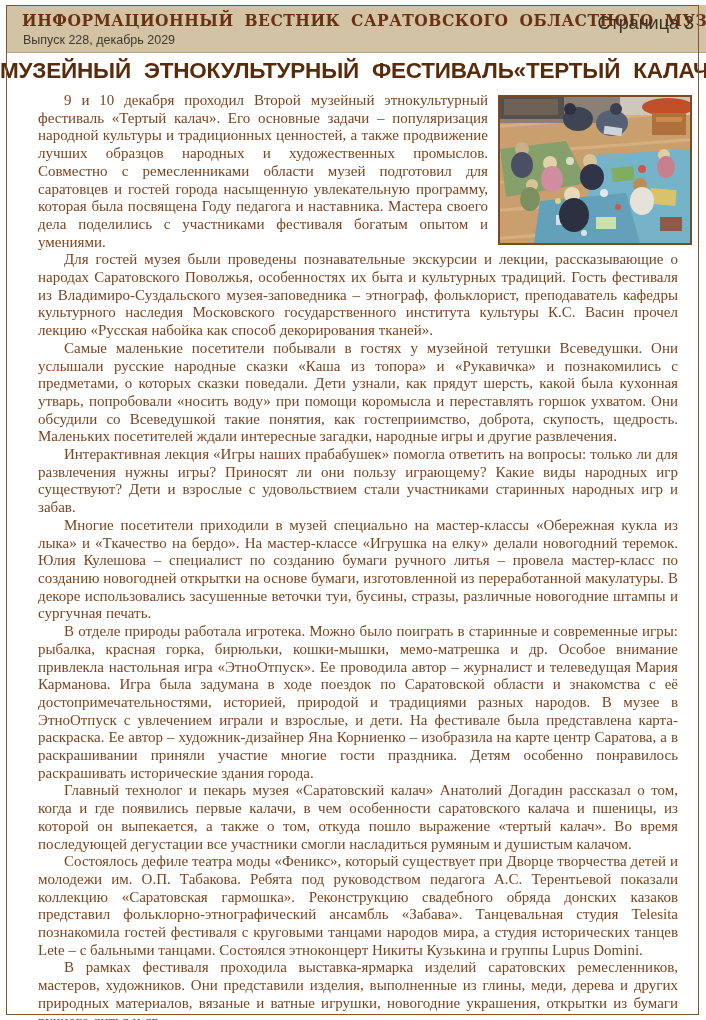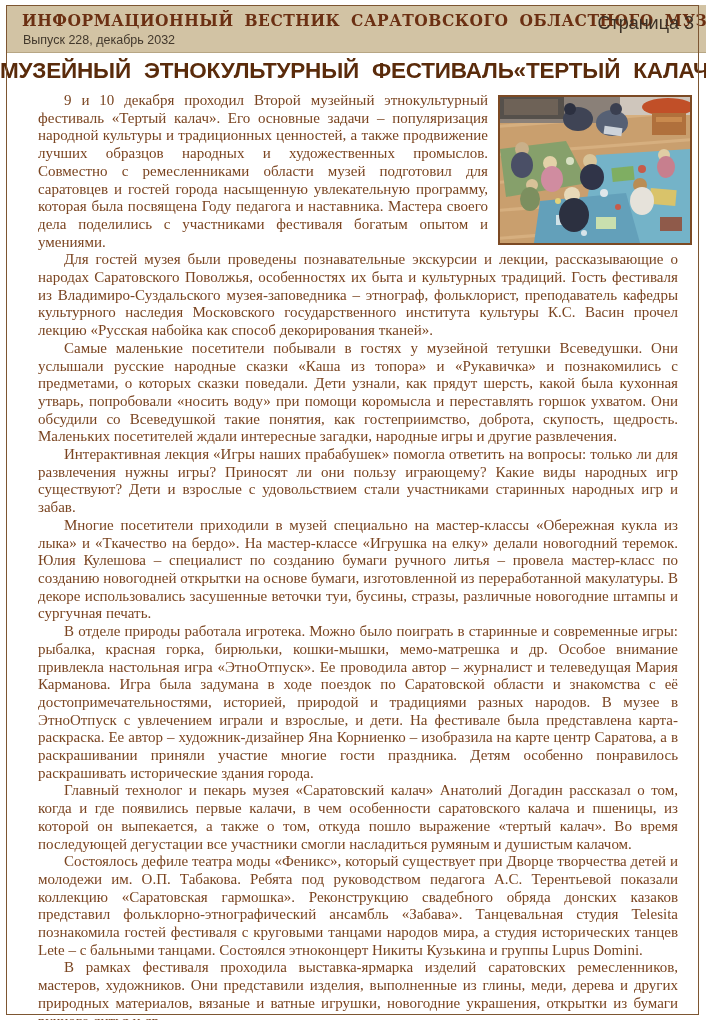--- a/index.html
+++ b/index.html
@@ -50,21 +50,21 @@
   }
   figure.photo svg{display:block;}
 </style>
 </head>
 <body>
 
 <div class="page">
 
   <div class="band">
     <div class="masthead">ИНФОРМАЦИОННЫЙ ВЕСТНИК САРАТОВСКОГО ОБЛАСТНОГО МУЗЕЯ КРАЕВЕДЕНИЯ</div>
-    <div class="issue">Выпуск 228, декабрь 2032</div>
+    <div class="issue">Выпуск 228, декабрь 2029</div>
     <div class="page-label">Страница 3</div>
   </div>
 
   <div class="title">МУЗЕЙНЫЙ ЭТНОКУЛЬТУРНЫЙ ФЕСТИВАЛЬ«ТЕРТЫЙ КАЛАЧ»</div>
 
   <div class="article">
 
     <figure class="photo">
       <svg width="190" height="146" viewBox="0 0 190 146" xmlns="http://www.w3.org/2000/svg">
 

